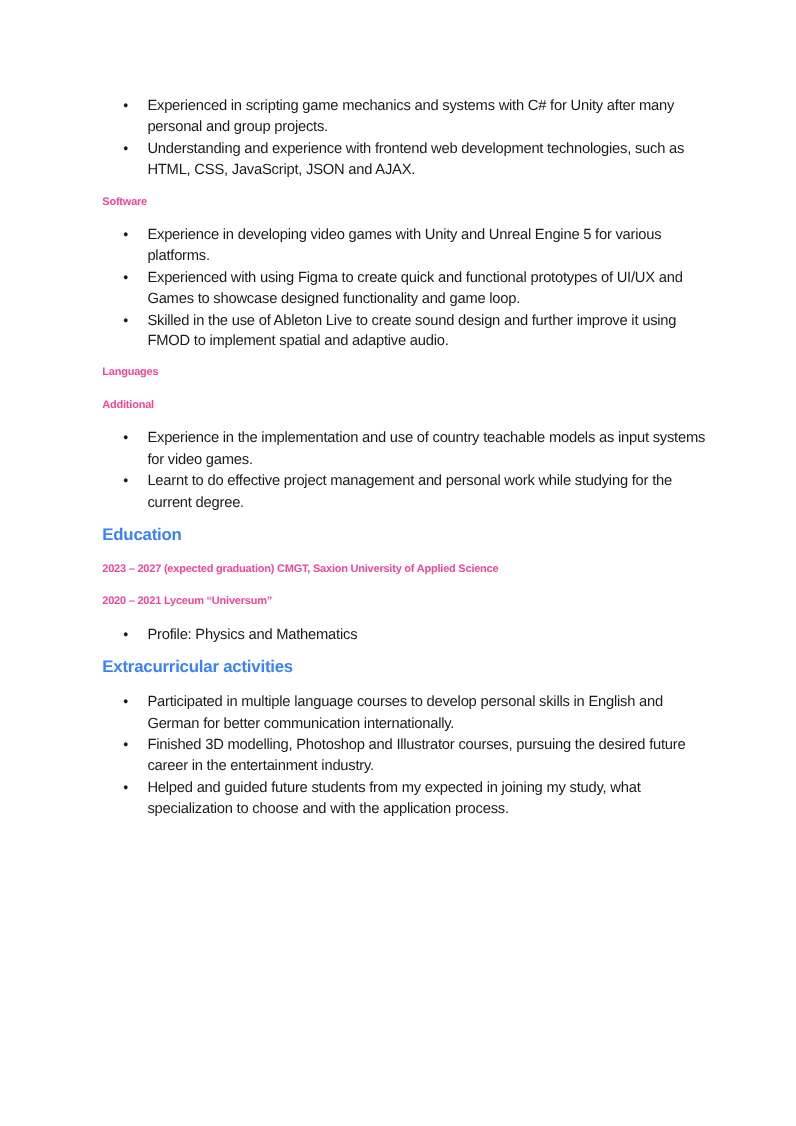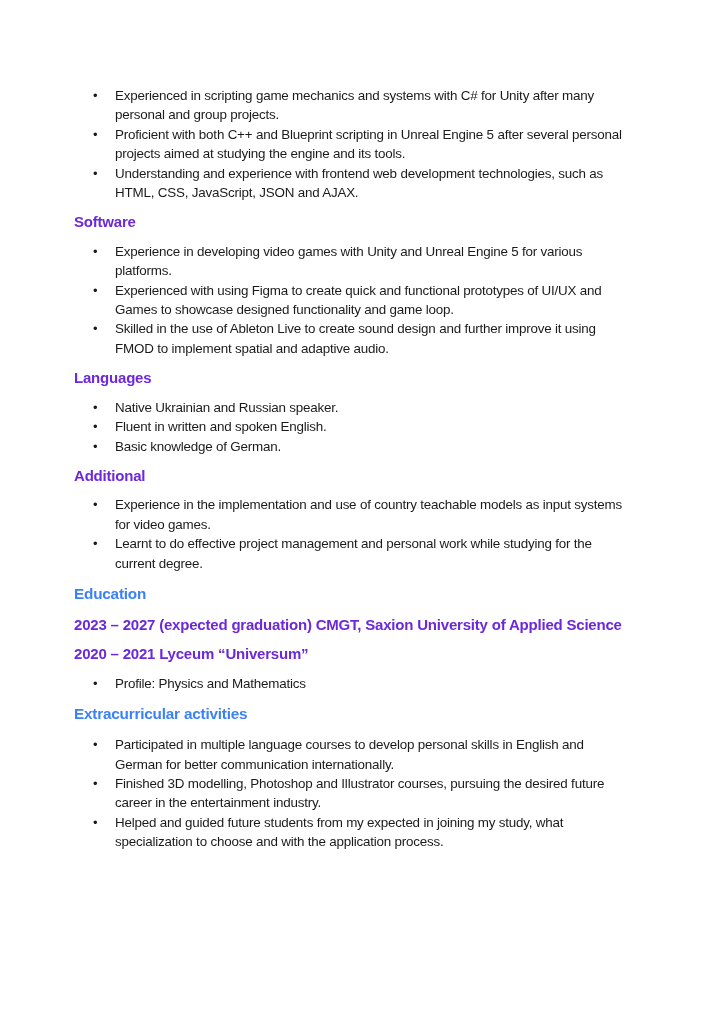--- a/index.html
+++ b/index.html
@@ -11,21 +11,21 @@
     width: 724px;
     height: 1024px;
     overflow: hidden;
     font-family: "Liberation Sans", "DejaVu Sans", sans-serif;
     color: #1b1b1b;
   }
   .page {
     box-sizing: border-box;
     width: 724px;
     height: 1024px;
-    padding: 86px 80px 40px 74px;
+    padding: 86px 80px 40px 93px;
     background: #ffffff;
   }
   .content {
     width: 555px;
   }
   ul.bullets {
     list-style: none;
     margin: 0 0 10px 0;
     padding: 0;
   }
@@ -40,60 +40,54 @@
     content: "\2022";
     position: absolute;
     left: 19px;
     top: 0;
     font-size: 13px;
     line-height: 19.4px;
     color: #1b1b1b;
   }
   h3.sub-heading {
     margin: 0 0 10px 0;
-    font-size: 15px;
+    font-size: 10px;
     line-height: 19.4px;
     letter-spacing: -0.2px;
     font-weight: 700;
-    color: #6d28d9;
+    color: #ec4899;
   }
   h2.big-heading {
     margin: 0 0 10px 0;
     font-size: 15.3px;
     line-height: 22px;
     letter-spacing: -0.2px;
     font-weight: 700;
     color: #3b82f6;
   }
 </style>
 </head>
 <body>
 
 <div class="page">
   <div class="content">
 
     <ul class="bullets">
       <li>Experienced in scripting game mechanics and systems with C# for Unity after many personal and group projects.</li>
-      <li>Proficient with both C++ and Blueprint scripting in Unreal Engine 5 after several personal projects aimed at studying the engine and its tools.</li>
       <li>Understanding and experience with frontend web development technologies, such as HTML, CSS, JavaScript, JSON and AJAX.</li>
     </ul>
 
     <h3 class="sub-heading">Software</h3>
     <ul class="bullets">
       <li>Experience in developing video games with Unity and Unreal Engine 5 for various platforms.</li>
       <li>Experienced with using Figma to create quick and functional prototypes of UI/UX and Games to showcase designed functionality and game loop.</li>
       <li>Skilled in the use of Ableton Live to create sound design and further improve it using FMOD to implement spatial and adaptive audio.</li>
     </ul>
 
     <h3 class="sub-heading">Languages</h3>
-    <ul class="bullets">
-      <li>Native Ukrainian and Russian speaker.</li>
-      <li>Fluent in written and spoken English.</li>
-      <li>Basic knowledge of German.</li>
-    </ul>
 
     <h3 class="sub-heading">Additional</h3>
     <ul class="bullets">
       <li>Experience in the implementation and use of country teachable models as input systems for video games.</li>
       <li>Learnt to do effective project management and personal work while studying for the current degree.</li>
     </ul>
 
     <h2 class="big-heading">Education</h2>
 
     <h3 class="sub-heading">2023 – 2027 (expected graduation) CMGT, Saxion University of Applied Science</h3>

